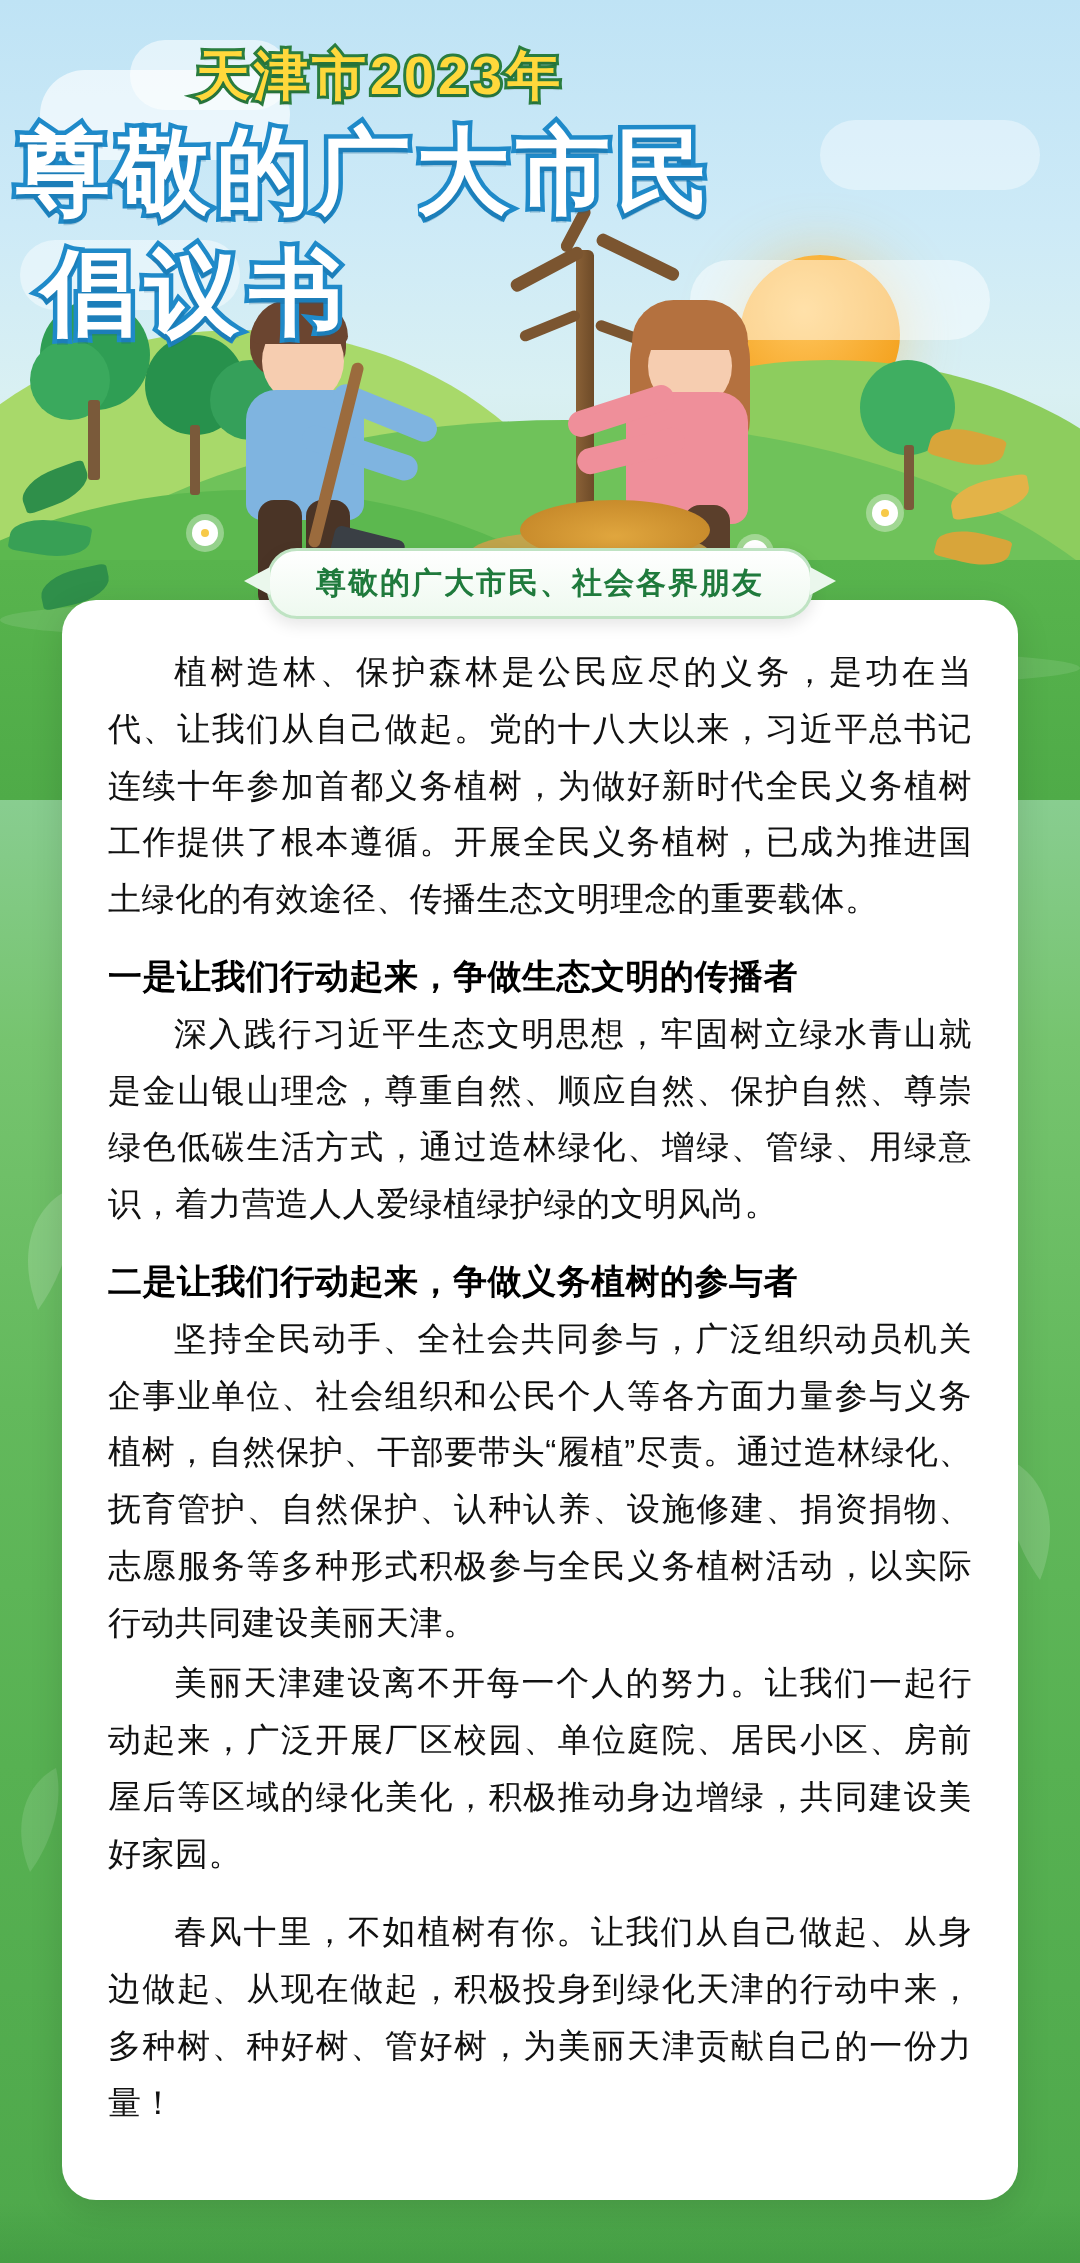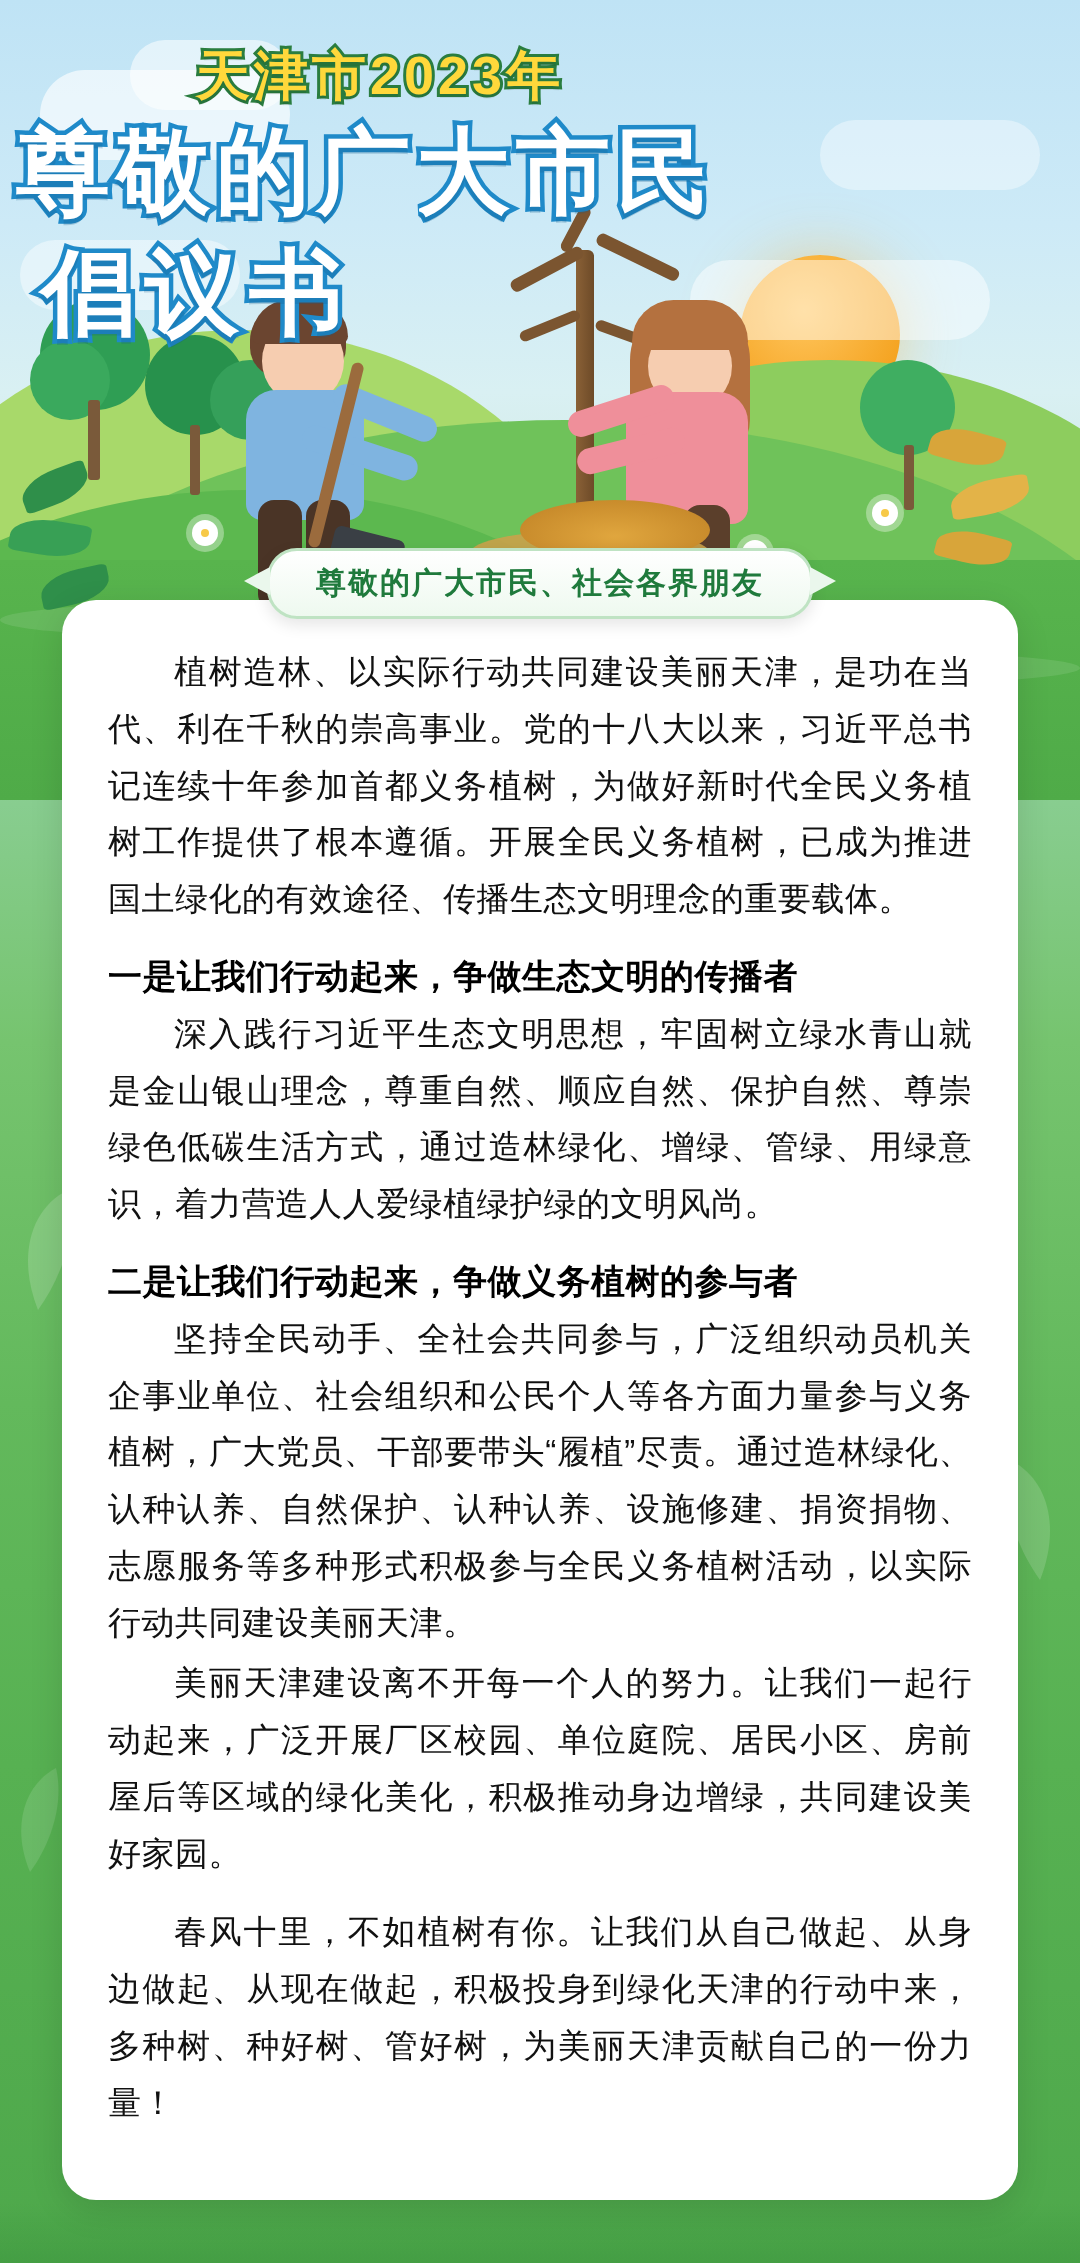--- a/index.html
+++ b/index.html
@@ -339,25 +339,25 @@
     <div class="title-year">天津市2023年</div>
     <div class="title-main">尊敬的广大市民</div>
     <div class="title-sub">倡议书</div>
   </div>
 
   <div class="ribbon-wrap">
     <span class="ribbon">尊敬的广大市民、社会各界朋友</span>
   </div>
 
   <div class="card">
-    <p class="para">植树造林、以实际行动共同建设美丽天津，是功在当代、利在千秋的崇高事业。党的十八大以来，习近平总书记连续十年参加首都义务植树，为做好新时代全民义务植树工作提供了根本遵循。开展全民义务植树，已成为推进国土绿化的有效途径、传播生态文明理念的重要载体。</p>
+    <p class="para">植树造林、保护森林是公民应尽的义务，是功在当代、让我们从自己做起。党的十八大以来，习近平总书记连续十年参加首都义务植树，为做好新时代全民义务植树工作提供了根本遵循。开展全民义务植树，已成为推进国土绿化的有效途径、传播生态文明理念的重要载体。</p>
     <h3 class="heading">一是让我们行动起来，争做生态文明的传播者</h3>
     <p class="para">深入践行习近平生态文明思想，牢固树立绿水青山就是金山银山理念，尊重自然、顺应自然、保护自然、尊崇绿色低碳生活方式，通过造林绿化、增绿、管绿、用绿意识，着力营造人人爱绿植绿护绿的文明风尚。</p>
     <h3 class="heading">二是让我们行动起来，争做义务植树的参与者</h3>
-    <p class="para">坚持全民动手、全社会共同参与，广泛组织动员机关企事业单位、社会组织和公民个人等各方面力量参与义务植树，广大党员、干部要带头“履植”尽责。通过造林绿化、认种认养、自然保护、认种认养、设施修建、捐资捐物、志愿服务等多种形式积极参与全民义务植树活动，以实际行动共同建设美丽天津。</p>
+    <p class="para">坚持全民动手、全社会共同参与，广泛组织动员机关企事业单位、社会组织和公民个人等各方面力量参与义务植树，自然保护、干部要带头“履植”尽责。通过造林绿化、抚育管护、自然保护、认种认养、设施修建、捐资捐物、志愿服务等多种形式积极参与全民义务植树活动，以实际行动共同建设美丽天津。</p>
     <p class="para">美丽天津建设离不开每一个人的努力。让我们一起行动起来，广泛开展厂区校园、单位庭院、居民小区、房前屋后等区域的绿化美化，积极推动身边增绿，共同建设美好家园。</p>
     <div class="gap"></div>
     <p class="para">春风十里，不如植树有你。让我们从自己做起、从身边做起、从现在做起，积极投身到绿化天津的行动中来，多种树、种好树、管好树，为美丽天津贡献自己的一份力量！</p>
   </div>
 
   <svg class="deco-leaf" style="left:8px; top:1180px;" width="70" height="140" viewBox="0 0 70 140">
     <path d="M60 10 C20 30 10 80 30 130 C55 95 70 50 60 10Z" fill="#ffffff" opacity="0.30"></path>
   </svg>
   <svg class="deco-leaf" style="left:1000px; top:1450px;" width="70" height="140" viewBox="0 0 70 140">
     <path d="M10 10 C50 30 60 80 40 130 C15 95 0 50 10 10Z" fill="#ffffff" opacity="0.28"></path>

